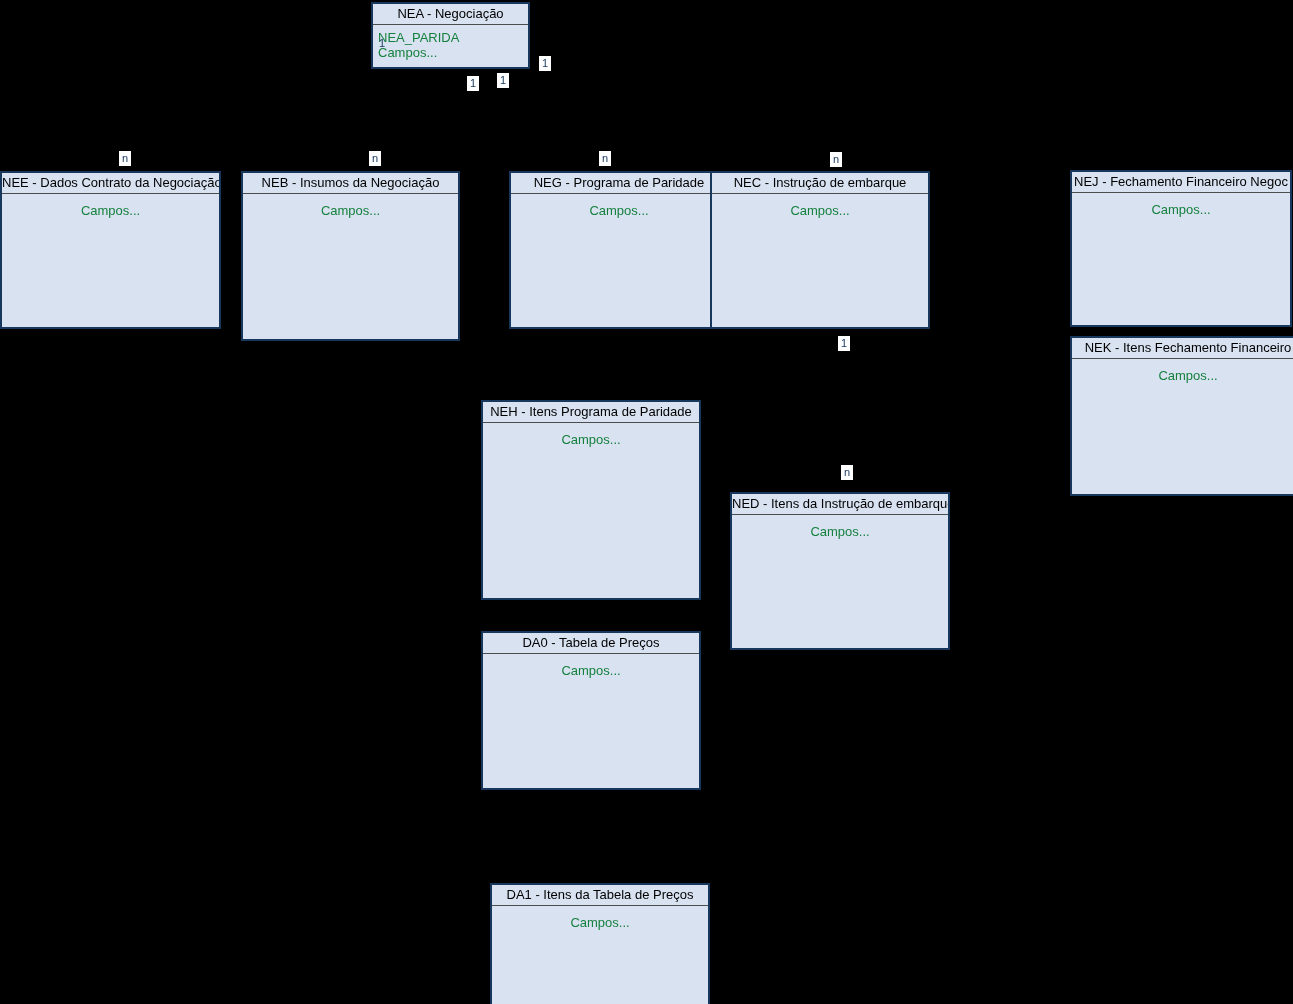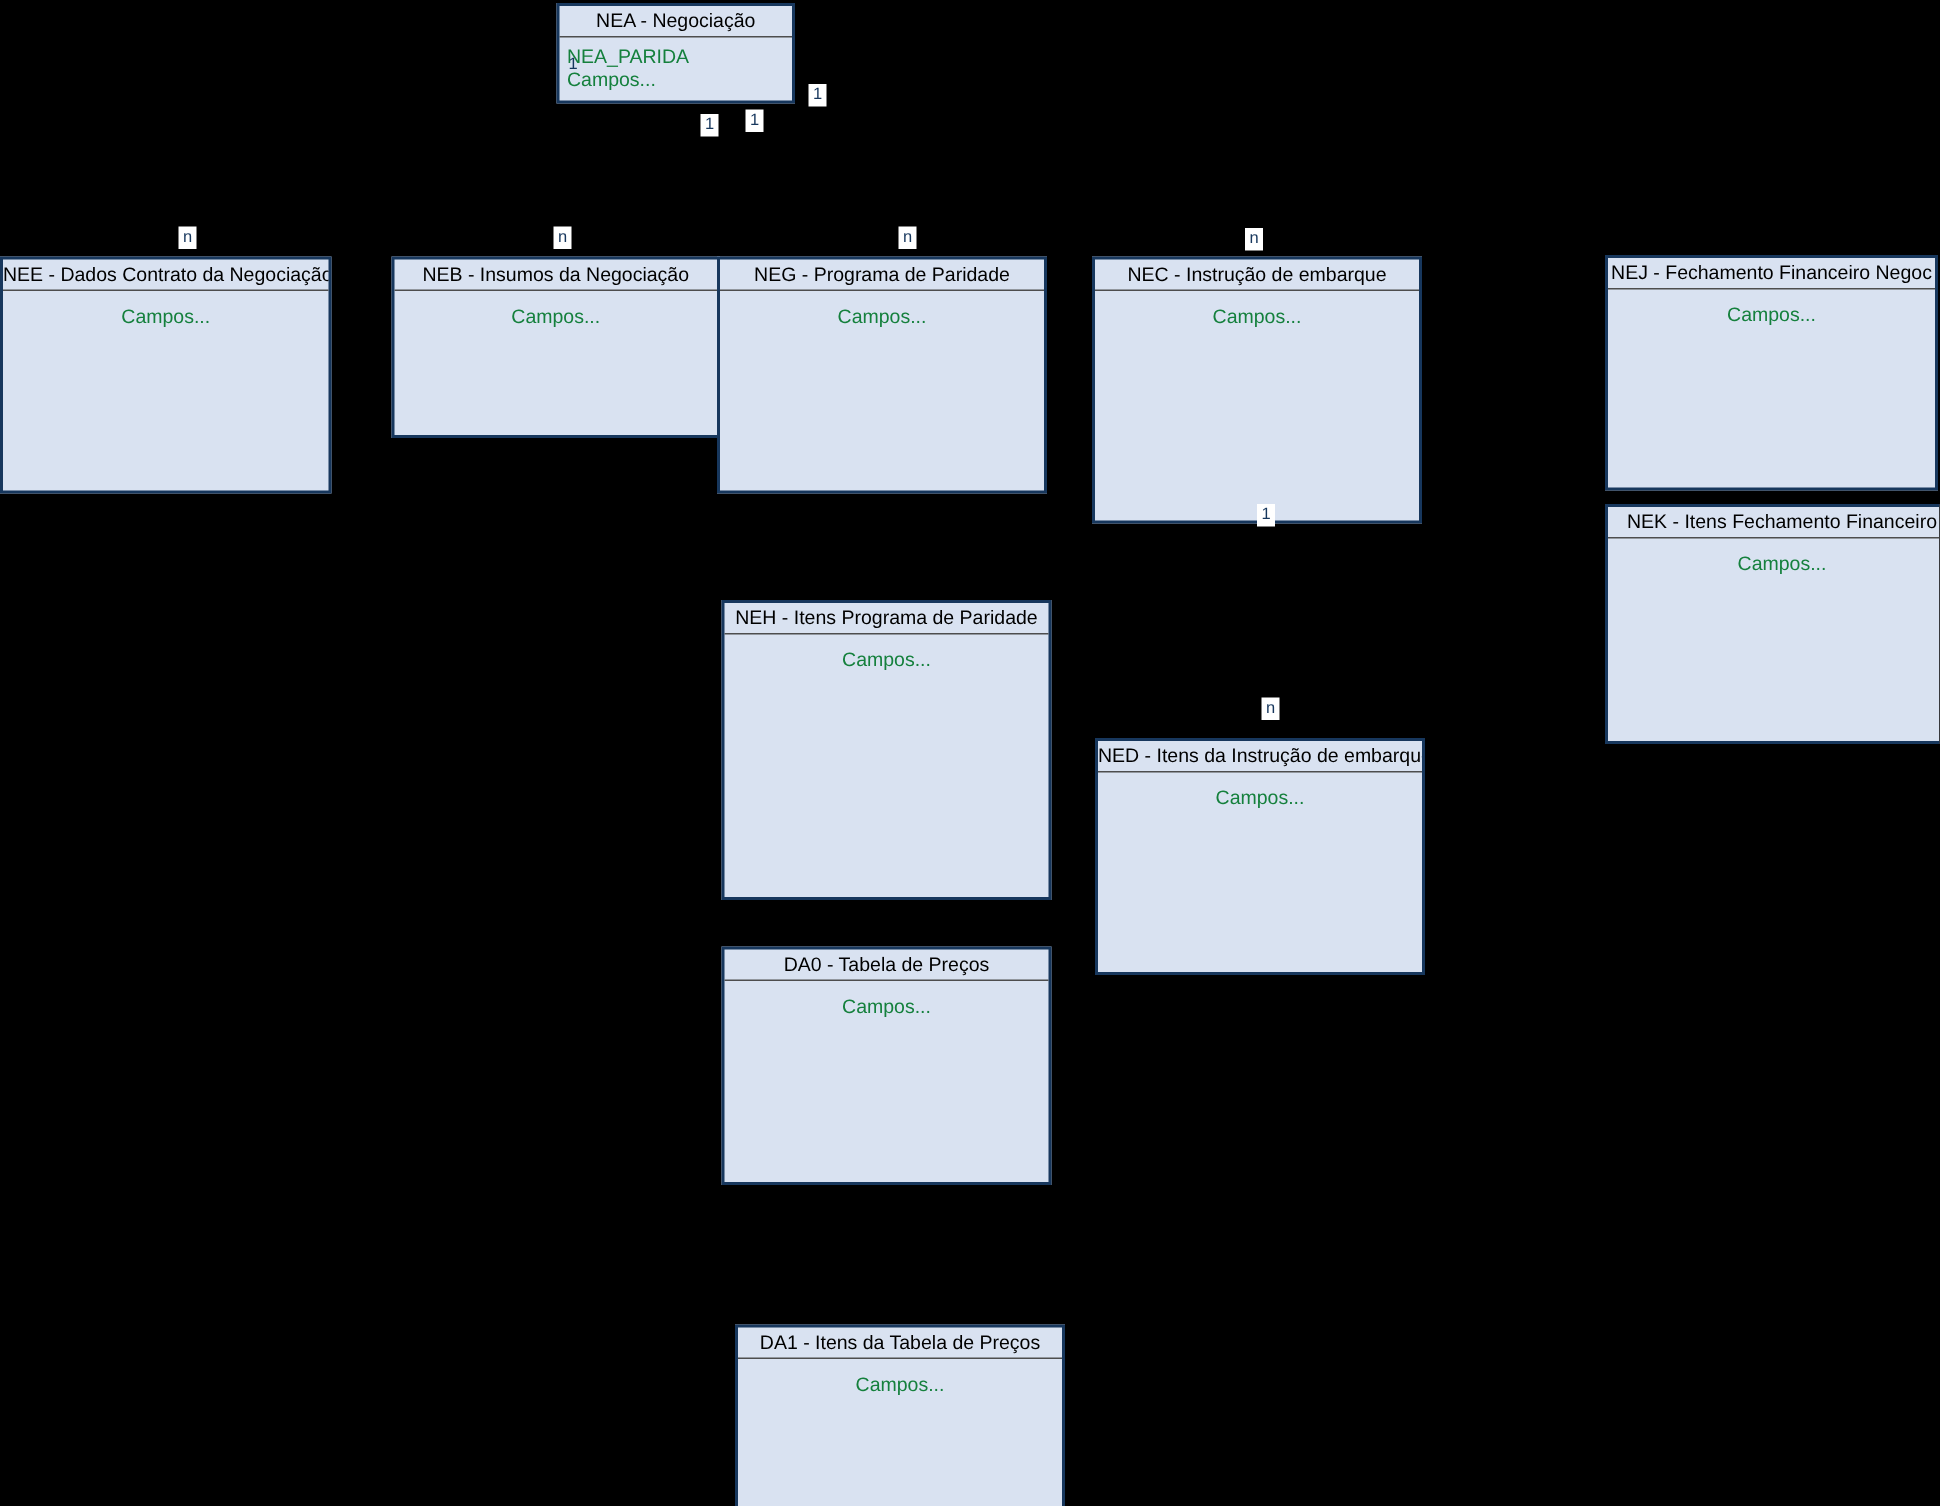--- a/index.html
+++ b/index.html
@@ -63,31 +63,31 @@
       <div>NEA_PARIDA</div>
       <div>Campos...</div>
     </div>
   </div>
 
   <div class="entity" style="left:0px; top:171px; width:221px; height:158px;">
     <div class="entity-header">NEE - Dados Contrato da Negociação</div>
     <div class="entity-body">Campos...</div>
   </div>
 
-  <div class="entity" style="left:261px; top:171px; width:219px; height:121px;">
+  <div class="entity" style="left:241px; top:171px; width:219px; height:170px;">
     <div class="entity-header">NEB - Insumos da Negociação</div>
     <div class="entity-body">Campos...</div>
   </div>
 
-  <div class="entity" style="left:478px; top:171px; width:220px; height:158px;">
+  <div class="entity" style="left:509px; top:171px; width:220px; height:158px;">
     <div class="entity-header">NEG - Programa de Paridade</div>
     <div class="entity-body">Campos...</div>
   </div>
 
-  <div class="entity" style="left:710px; top:171px; width:220px; height:178px;margin-left:18px;">
+  <div class="entity" style="left:710px; top:171px; width:220px; height:158px;">
     <div class="entity-header">NEC - Instrução de embarque</div>
     <div class="entity-body">Campos...</div>
   </div>
 
   <div class="entity" style="left:1070px; top:170px; width:222px; height:157px;">
     <div class="entity-header">NEJ - Fechamento Financeiro Negoc</div>
     <div class="entity-body">Campos...</div>
   </div>
 
   <div class="entity" style="left:1070px; top:336px; width:236px; height:160px;">

